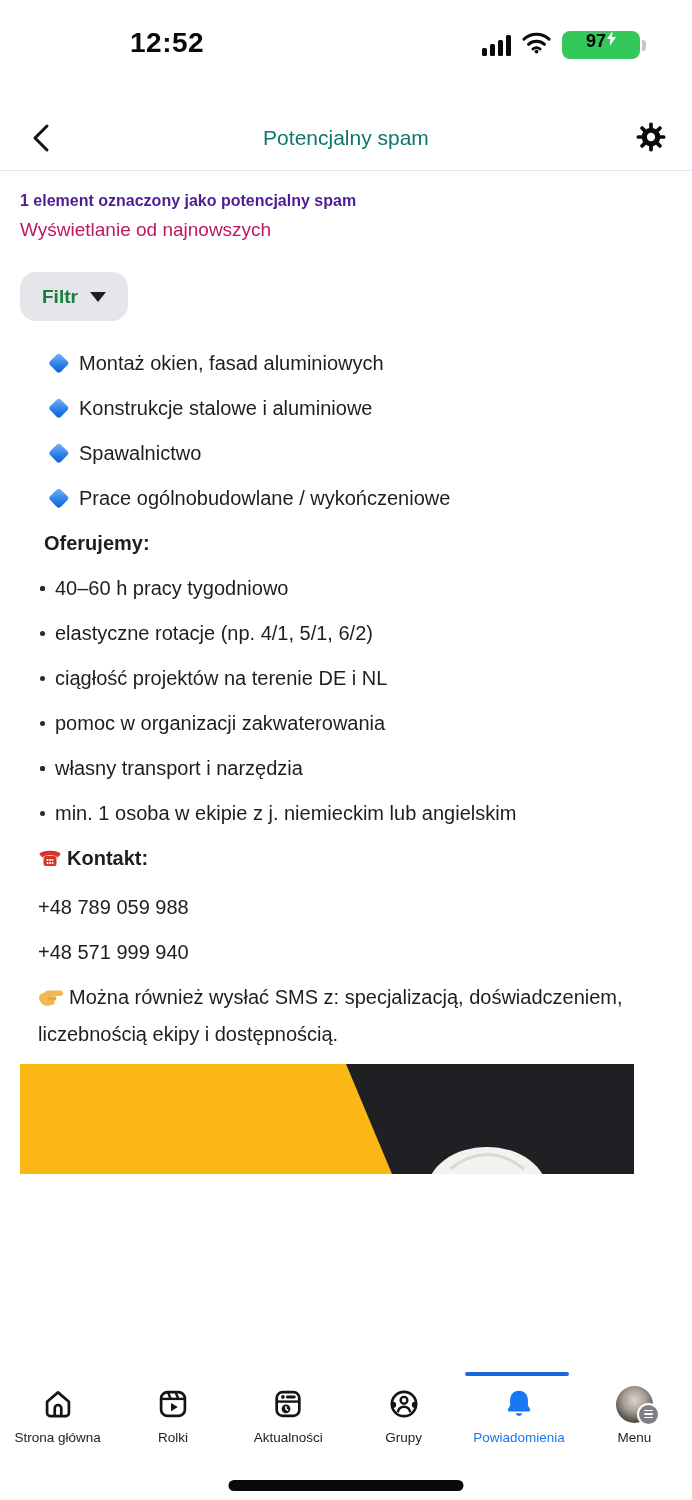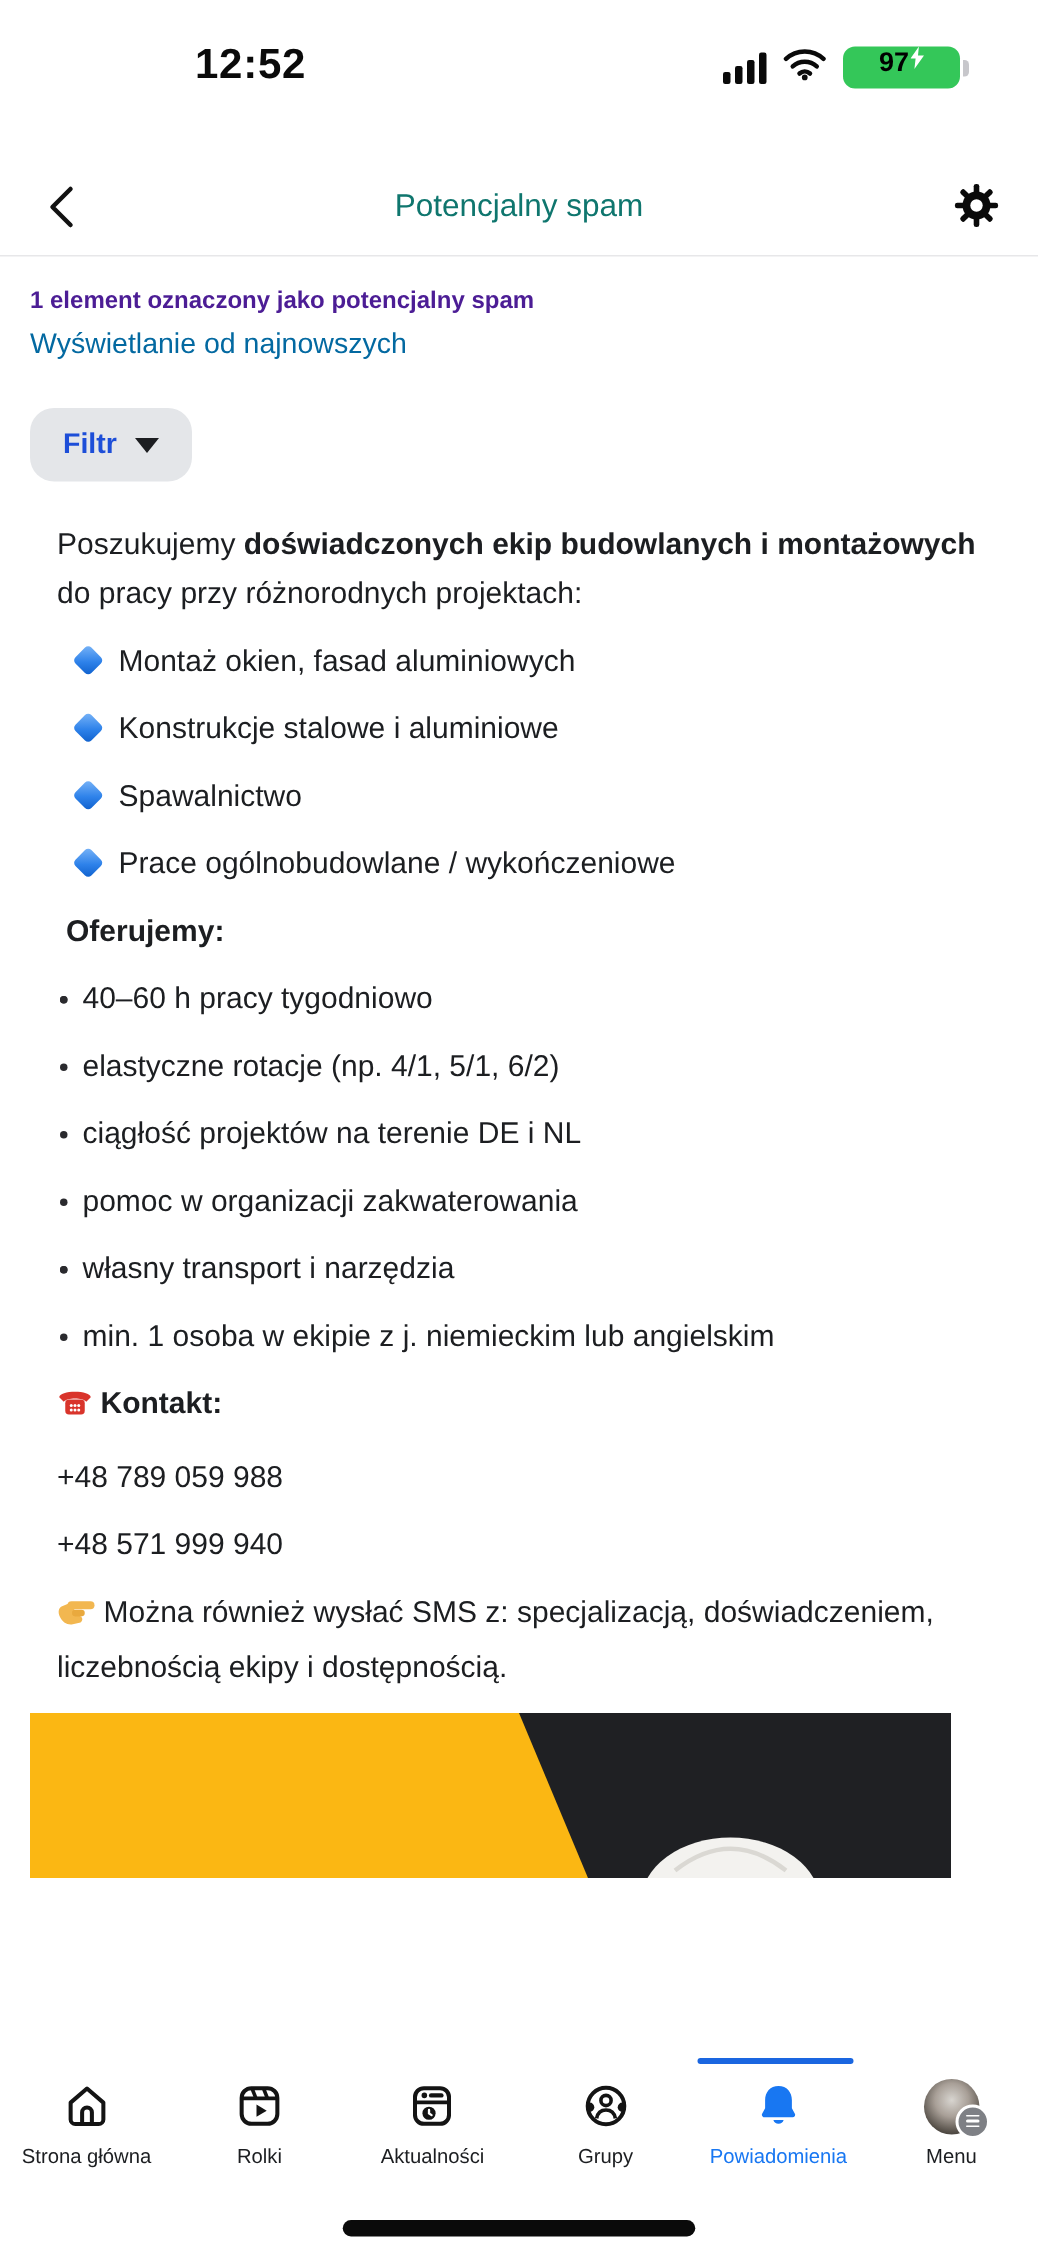--- a/index.html
+++ b/index.html
@@ -22,23 +22,23 @@
   .header{position:absolute;top:106px;left:0;right:0;height:64px;border-bottom:1px solid #E7E7E9;
           display:flex;align-items:center;justify-content:center;}
   .back-btn{position:absolute;left:24px;top:14px;width:34px;height:36px;display:flex;align-items:center;justify-content:center;}
   .gear-btn{position:absolute;right:22px;top:12px;width:38px;height:38px;display:flex;align-items:center;justify-content:center;}
   .header-title{font-size:21px;font-weight:400;color:#0f766e;}
 
   
   .content{position:absolute;top:170px;left:0;right:0;}
   .page-head{padding:22px 20px 0 20px;}
   .h1{font-size:16px;font-weight:700;margin:0 0 9px 0;color:#4c1d95;}
-  .sub{font-size:19px;color:#0369a1;margin:0 0 31px 0;}
+  .sub{font-size:19px;color:#be185d;margin:0 0 31px 0;}
   .filter-pill{display:inline-flex;align-items:center;gap:12px;background:#E4E6E9;border-radius:16px;
-               padding:0 22px;height:49px;font-size:19px;font-weight:600;color:#1d4ed8;cursor:pointer;}
+               padding:0 22px;height:49px;font-size:19px;font-weight:600;color:#15803d;cursor:pointer;}
   .caret-down{width:0;height:0;border-left:8px solid transparent;border-right:8px solid transparent;
               border-top:10px solid #1c1e21;}
 
   .post{padding:26px 36px 0 38px;font-size:20px;line-height:33px;color:#1c1e21;}
   .post p{margin:0 0 12px 0;}
   .bold{font-weight:700;}
   .d-item{padding-left:12px;}
   .diamond{display:inline-block;width:15px;height:15px;margin:0 12px 0 2px;border-radius:3px;
            transform:rotate(45deg) translateY(1px);
            background:linear-gradient(135deg,#7cb6f8 0%,#2e82ea 55%,#0d5ecb 100%);}
@@ -130,21 +130,20 @@
     <div class="page-head">
       <div class="h1">1 element oznaczony jako potencjalny spam</div>
       <div class="sub">Wyświetlanie od najnowszych</div>
       <div class="filter-pill">
         <span>Filtr</span>
         <span class="caret-down"></span>
       </div>
     </div>
 
     <div class="post">
-      <p><span>Poszukujemy </span><span class="bold">doświadczonych ekip budowlanych i montażowych</span><span> do pracy przy różnorodnych projektach:</span></p>
 
       <p class="d-item"><span class="diamond"></span><span>Montaż okien, fasad aluminiowych</span></p>
       <p class="d-item"><span class="diamond"></span><span>Konstrukcje stalowe i aluminiowe</span></p>
       <p class="d-item"><span class="diamond"></span><span>Spawalnictwo</span></p>
       <p class="d-item"><span class="diamond"></span><span>Prace ogólnobudowlane / wykończeniowe</span></p>
 
       <p class="sec-head">Oferujemy:</p>
       <p class="dot-item"><span class="bullet-dot"></span></p>
       <p class="dot-item"><span class="bullet-dot"></span><span>40–60 h pracy tygodniowo</span></p>
       <p class="dot-item"><span class="bullet-dot"></span><span>elastyczne rotacje (np. 4/1, 5/1, 6/2)</span></p>

